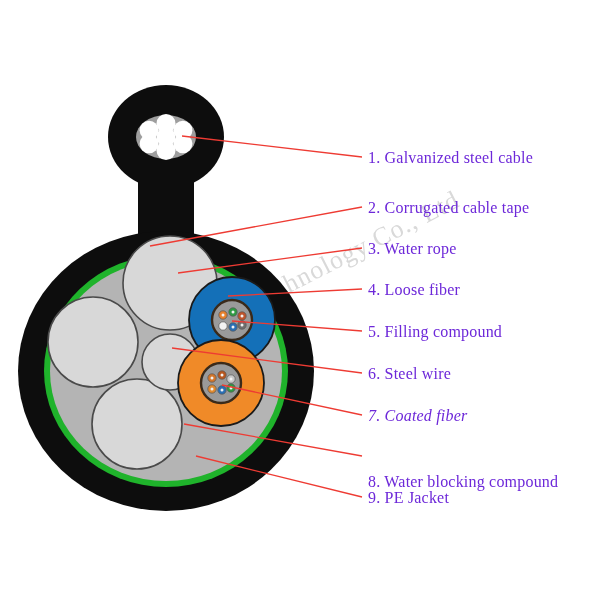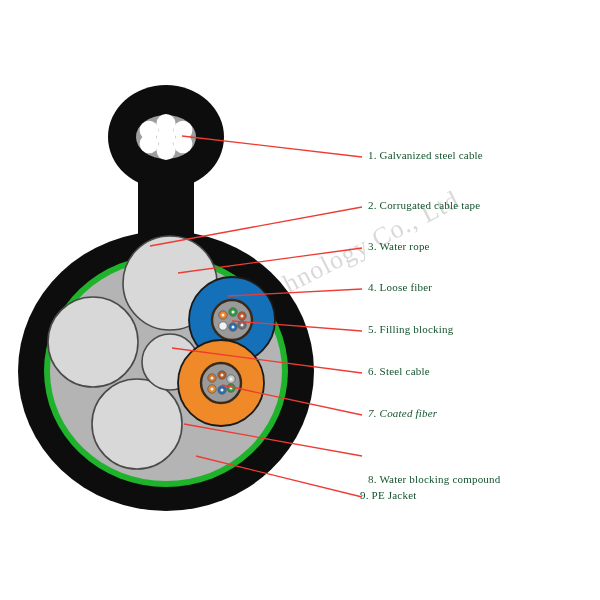--- a/index.html
+++ b/index.html
@@ -18,22 +18,22 @@
   #diagram-svg {
     position: absolute;
     left: 0;
     top: 0;
     width: 600px;
     height: 600px;
   }
   .legend-label {
     position: absolute;
     font-family: "Liberation Serif", "DejaVu Serif", serif;
-    font-size: 11px;
-    color: #14532d;
+    font-size: 16px;
+    color: #6d28d9;
     white-space: nowrap;
     letter-spacing: 0.2px;
     line-height: 1;
   }
   .wm {
     position: absolute;
     font-family: "Liberation Serif", "DejaVu Serif", serif;
     color: #d9d9d9;
     white-space: nowrap;
     pointer-events: none;
@@ -123,20 +123,20 @@
         <line x1="184" y1="424" x2="362" y2="456" stroke="#ee3b33" stroke-width="1.3"></line>
         <line x1="196" y1="456" x2="362" y2="497" stroke="#ee3b33" stroke-width="1.3"></line>
       </g>
   </svg>
 
   <div id="legend">
       <div class="legend-label" style="left: 368px; top: 150px;"><span>1.</span> <span>Galvanized steel cable</span></div>
       <div class="legend-label" style="left: 368px; top: 200px;"><span>2.</span> <span>Corrugated cable tape</span></div>
       <div class="legend-label" style="left: 368px; top: 241px;"><span>3.</span> <span>Water rope</span></div>
       <div class="legend-label" style="left: 368px; top: 282px;"><span>4.</span> <span>Loose fiber</span></div>
-      <div class="legend-label" style="left: 368px; top: 324px;"><span>5.</span> <span>Filling blocking</span></div>
-      <div class="legend-label" style="left: 368px; top: 366px;"><span>6.</span> <span>Steel cable</span></div>
+      <div class="legend-label" style="left: 368px; top: 324px;"><span>5.</span> <span>Filling compound</span></div>
+      <div class="legend-label" style="left: 368px; top: 366px;"><span>6.</span> <span>Steel wire</span></div>
       <div class="legend-label" style="left: 368px; top: 408px; font-style: italic;"><span>7.</span> <span>Coated fiber</span></div>
       <div class="legend-label" style="left: 368px; top: 474px;"><span>8.</span> <span>Water blocking compound</span></div>
-      <div class="legend-label" style="left: 360px; top: 490px;"><span>9.</span> <span>PE Jacket</span></div>
+      <div class="legend-label" style="left: 368px; top: 490px;"><span>9.</span> <span>PE Jacket</span></div>
     </div>
 
 </div>
 
 </body></html>

